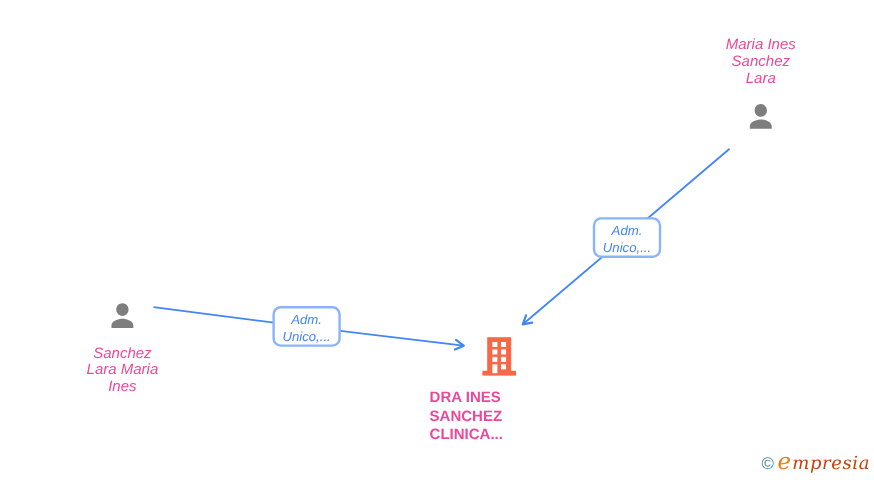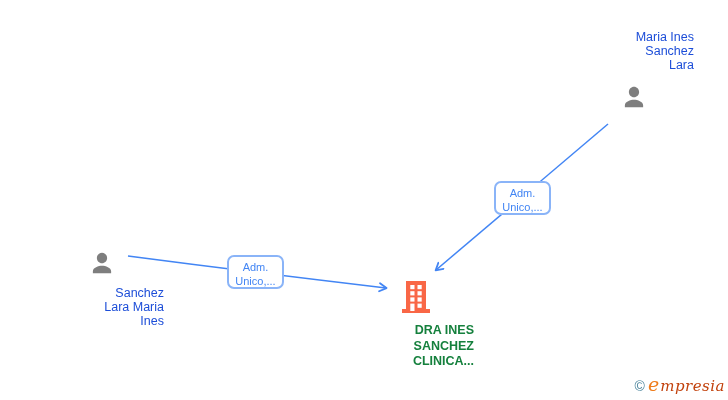--- a/index.html
+++ b/index.html
@@ -22,52 +22,54 @@
     z-index: 1;
   }
   .node {
     position: absolute;
     z-index: 2;
     text-align: center;
     cursor: pointer;
   }
   .node-label {
     white-space: pre-line;
-    color: #1d4ed8;
+    color: #ec4899;
     font-size: 12.5px;
     line-height: 14px;
-    text-align: right;
+    text-align: center;
+    font-style: italic;
   }
   .company-label {
     white-space: pre-line;
-    color: #15803d;
+    color: #ec4899;
     font-weight: 700;
     font-size: 12.5px;
     line-height: 15.5px;
-    text-align: right;
+    text-align: left;
   }
   .person-icon-wrap {
     display: inline-block;
     width: 30px;
     height: 30px;
   }
   .edge-label {
     position: absolute;
     z-index: 3;
     background: #ffffff;
     border: 2px solid #8ab4f8;
     border-radius: 7px;
     color: #4285f4;
     font-size: 11px;
     line-height: 14px;
     text-align: center;
     white-space: pre-line;
     padding: 3px 6px;
     box-sizing: border-box;
     cursor: pointer;
+    font-style: italic;
   }
   #edge-label-left  { left: 227px; top: 255px; width: 57px; height: 34px; }
   #edge-label-right { left: 494px; top: 181px; width: 57px; height: 34px; }
 
   #person-top   { left: 574px; top: 30px;  width: 120px; }
   #person-left  { left: 40px;  top: 248px; width: 124px; }
   #company-node { left: 358px; top: 279px; width: 116px; }
 
   #footer-brand {
     position: absolute;

